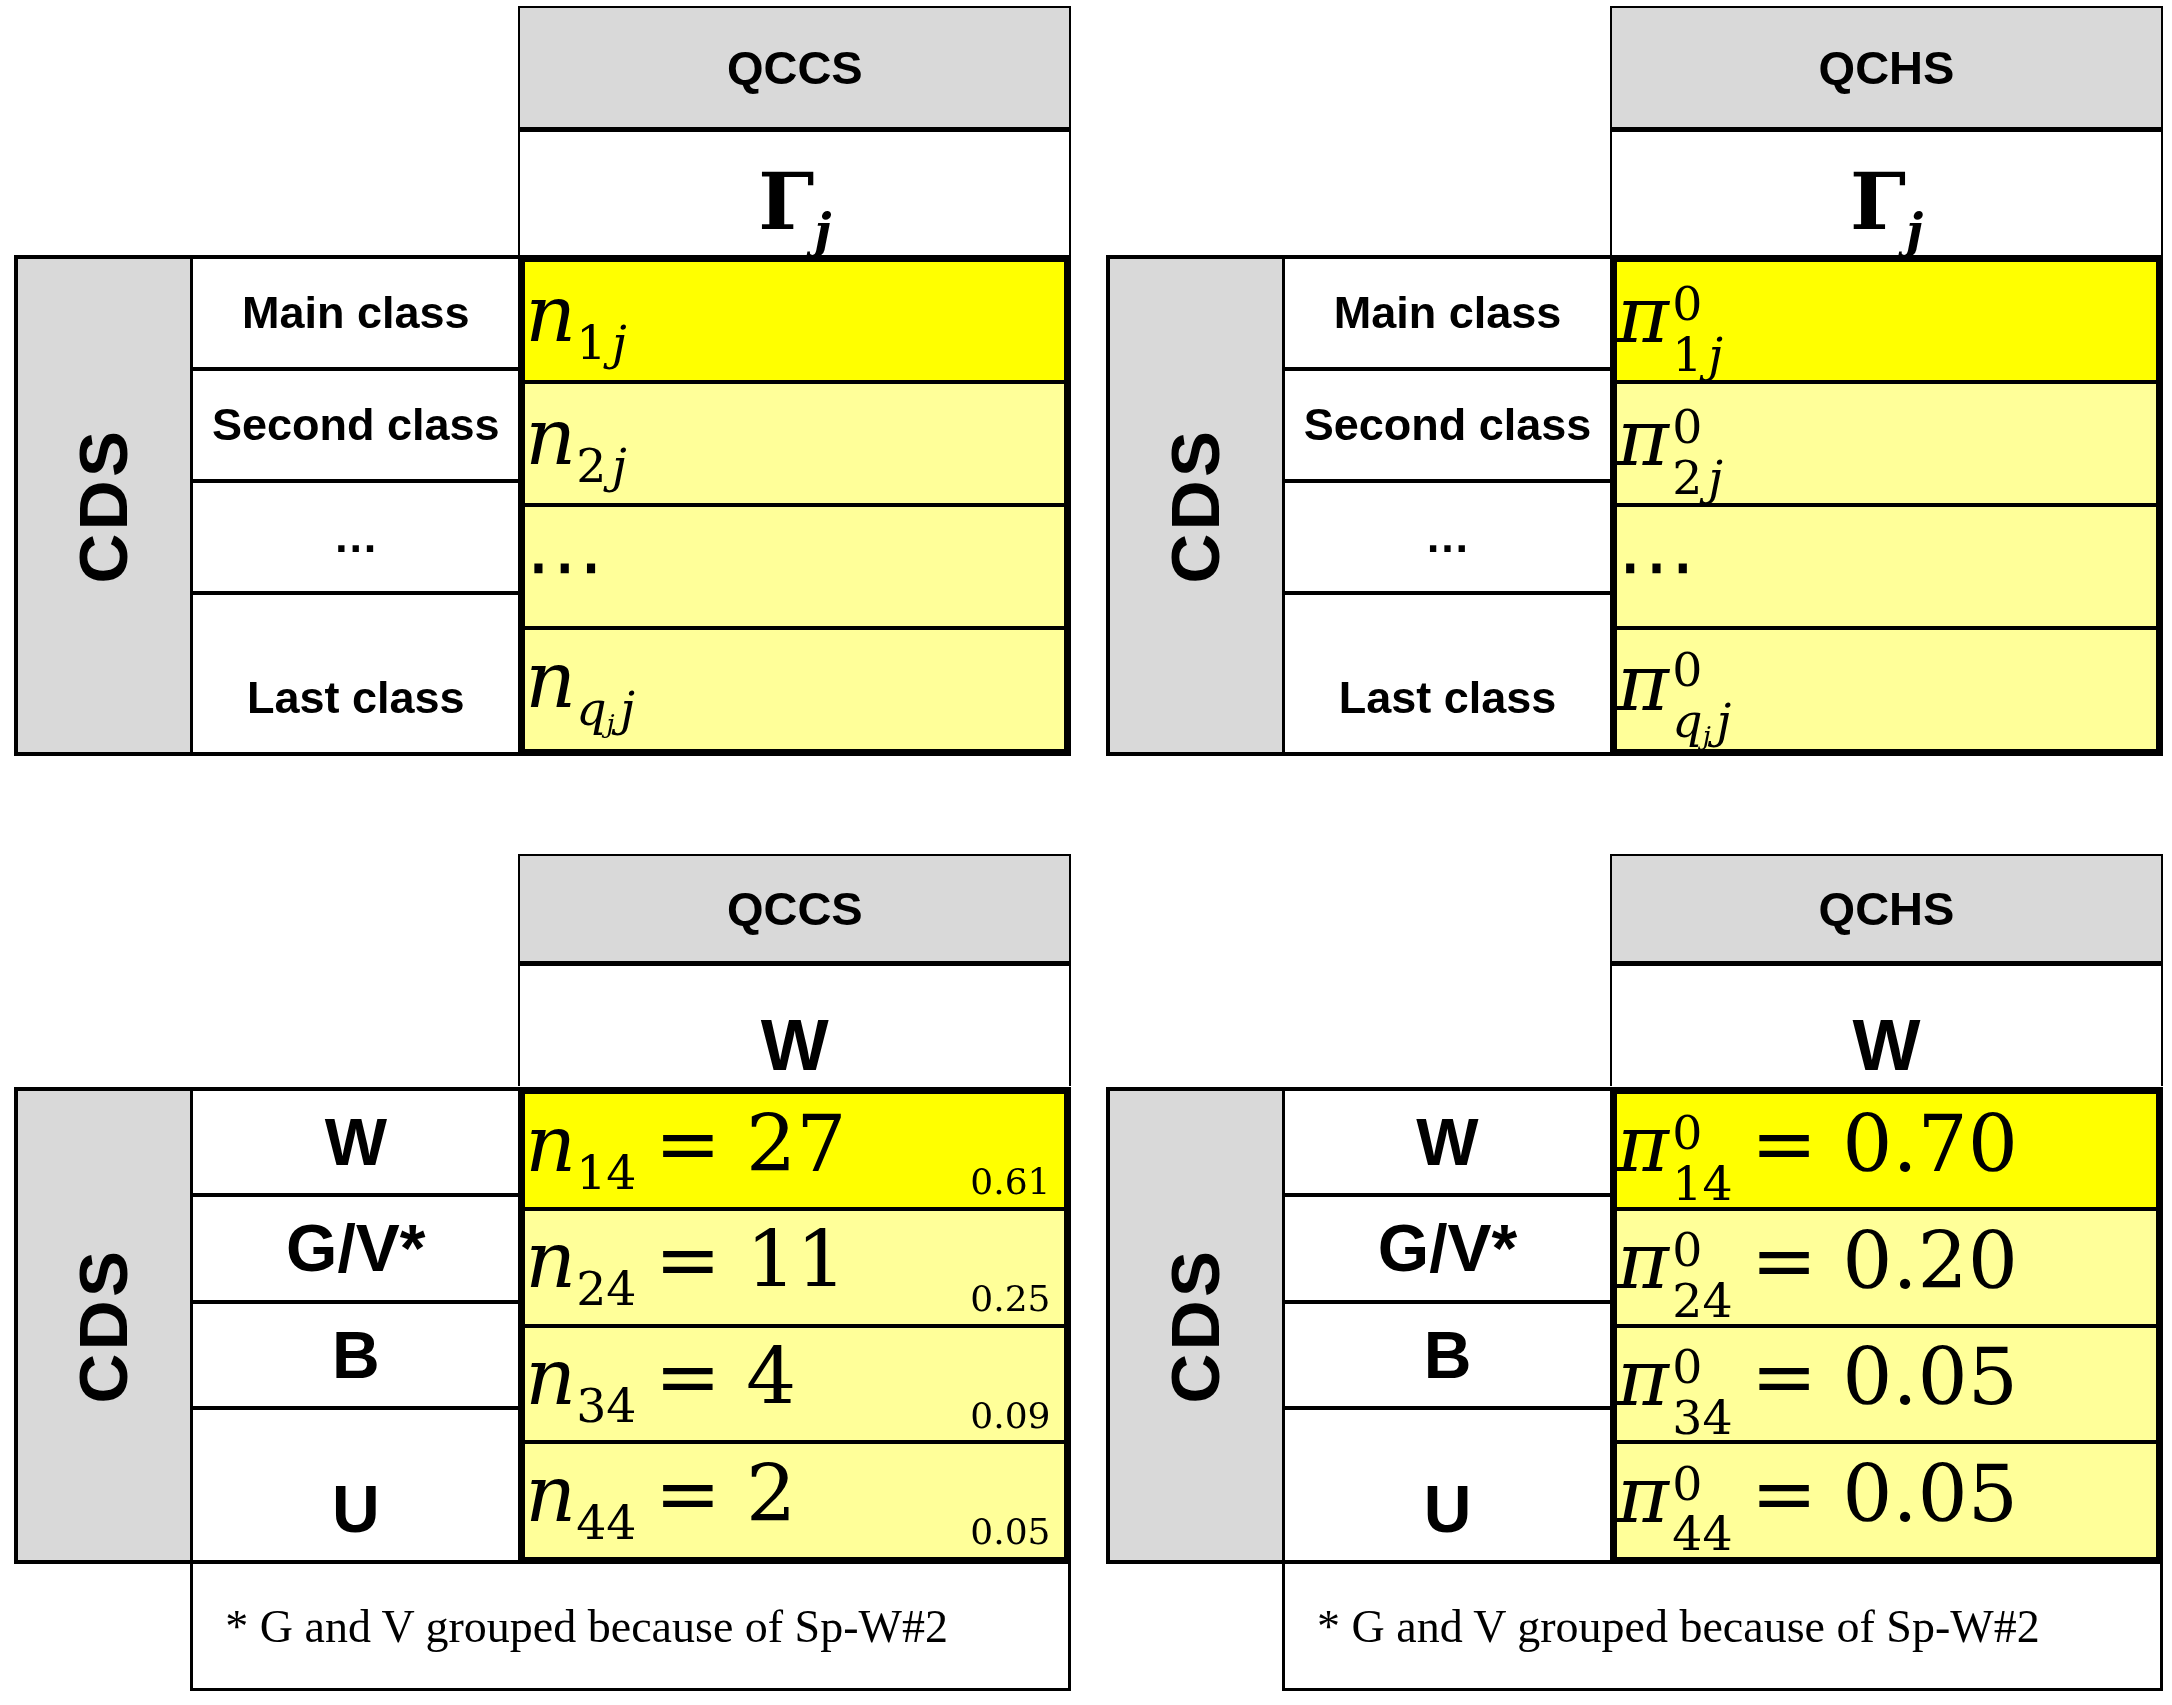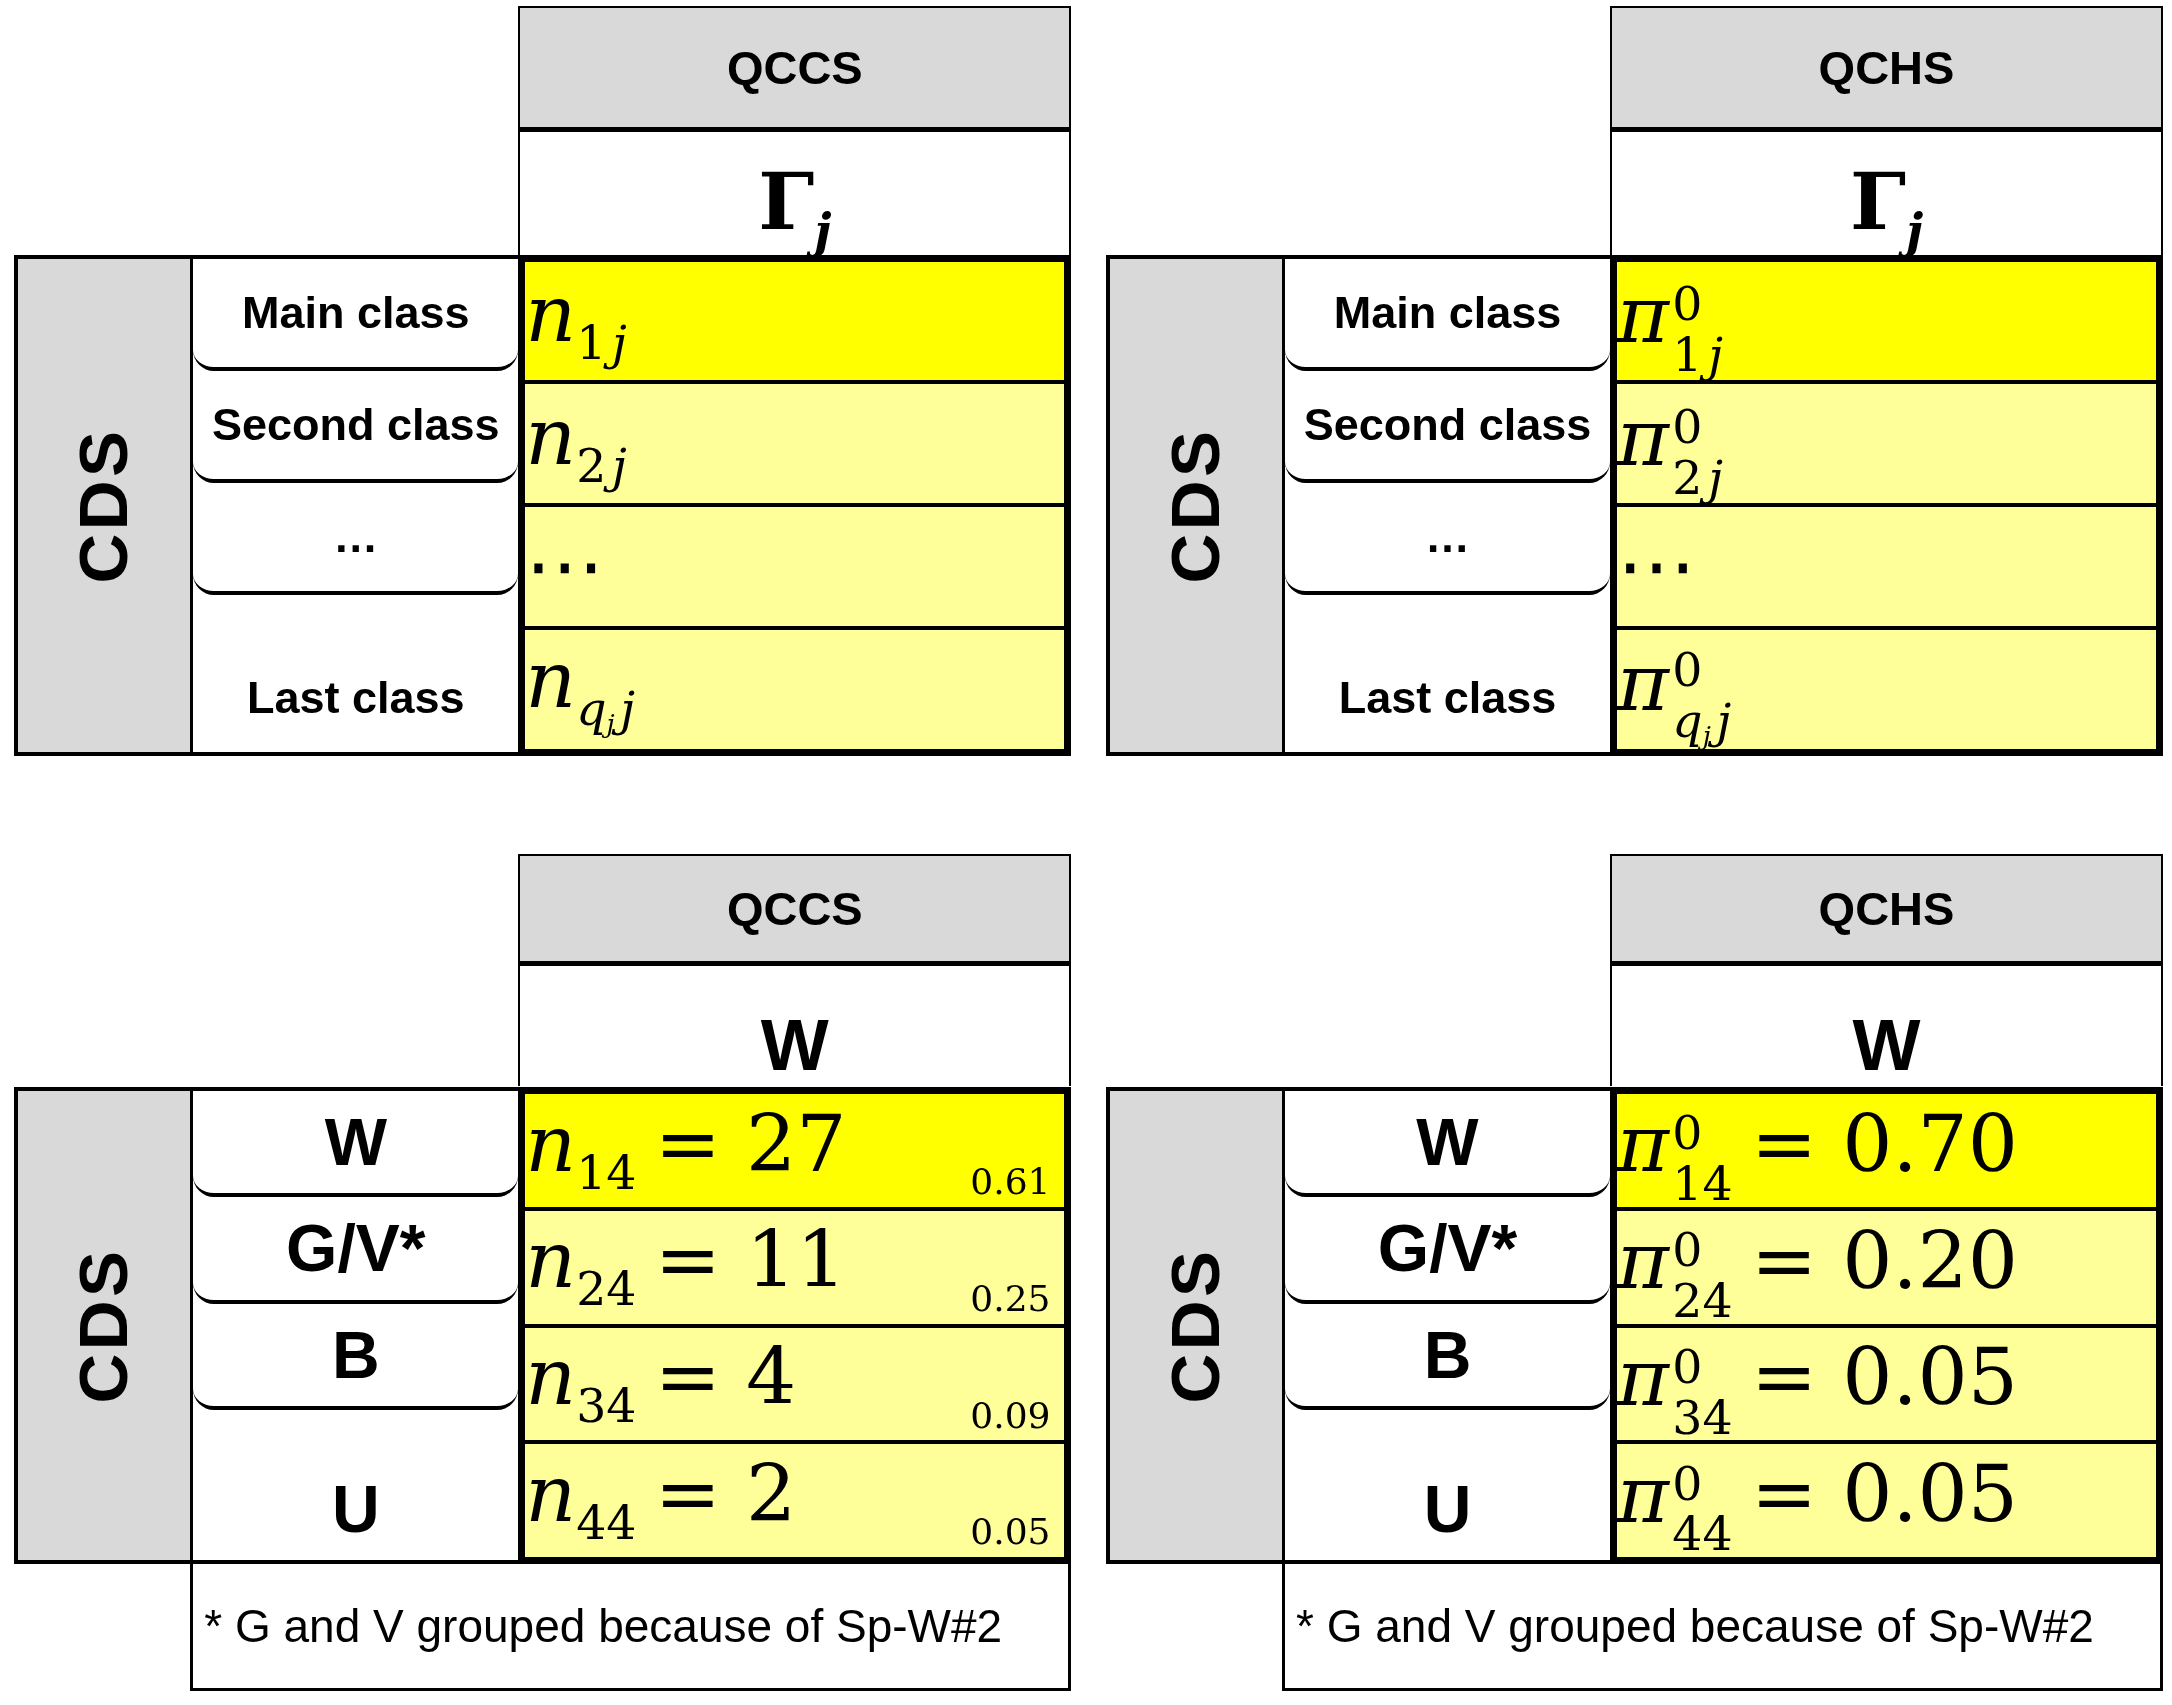--- a/index.html
+++ b/index.html
@@ -20,21 +20,21 @@
         display:flex;align-items:flex-end;justify-content:center;}
   .hdr2 .plainW{font-weight:bold;font-size:72px;}
 
   .body{position:absolute;left:0;top:var(--bodyTop);width:504px;height:var(--bodyH);box-sizing:border-box;
         border:4.6px solid var(--line,#000);border-right:0;background:#fff;display:flex;}
   .side{width:172px;background:var(--gray,#d9d9d9);border-right:3.4px solid var(--line,#000);
         display:flex;align-items:center;justify-content:center;}
   .side-text{transform:rotate(-90deg);font-weight:bold;font-size:69px;letter-spacing:3.4px;white-space:nowrap;}
   .labels{flex:1;display:flex;flex-direction:column;}
   .labelrow{flex:1;display:flex;align-items:center;justify-content:center;
-            border-bottom:4.6px solid var(--line,#000);font-weight:bold;border-radius:21px;}
+            border-bottom:4.6px solid var(--line,#000);font-weight:bold;}
   .labelrow:last-child{border-bottom:0;margin-top:48px;}
   .ttop .labelrow{font-size:45px;}
   .tbottom .labelrow{font-size:66px;}
 
   .datacol{position:absolute;left:504px;top:var(--bodyTop);width:553px;height:var(--bodyH);
            box-sizing:border-box;border:7.4px solid var(--line,#000);
            display:flex;flex-direction:column;}
   .datarow{flex:1;position:relative;display:flex;align-items:center;justify-content:flex-start;
            background:var(--pale,#ffff99);border-bottom:4.6px solid var(--line,#000);}
   .datarow:first-child{background:var(--highlight,#ffff00);}
@@ -47,21 +47,21 @@
   .msubsub{font-size:55%;vertical-align:-0.32em;}
   .sp{margin-left:5.7px;}
   .eq{margin-left:18.3px;}
   .dots{letter-spacing:4.6px;}
   .stack{display:inline-flex;flex-direction:column;align-items:flex-start;font-size:60%;
          line-height:1;vertical-align:middle;transform:translateY(0.16em);margin-left:3.4px;row-gap:3.4px;}
   .note{position:absolute;right:13.8px;bottom:4.6px;font-family:"DejaVu Serif",serif;font-size:36px;}
 
   .footnote{position:absolute;left:176px;top:710px;width:881px;height:127px;box-sizing:border-box;
             border:3.4px solid var(--line,#000);border-top:0;background:#fff;
-            display:flex;align-items:center;padding-left:11px;font-size:46px;}
+            display:flex;align-items:center;padding-left:32px;font-size:46px;font-family:Liberation Serif, serif;}
 </style>
 </head>
 <body>
 
 <div class="page">
 
   <div class="tbl ttop tleft">
     <div class="hdr1">QCCS</div>
     <div class="hdr2">
       <span class="mathexp"><span class="b">Γ</span><span class="msub mi b">j</span></span>

